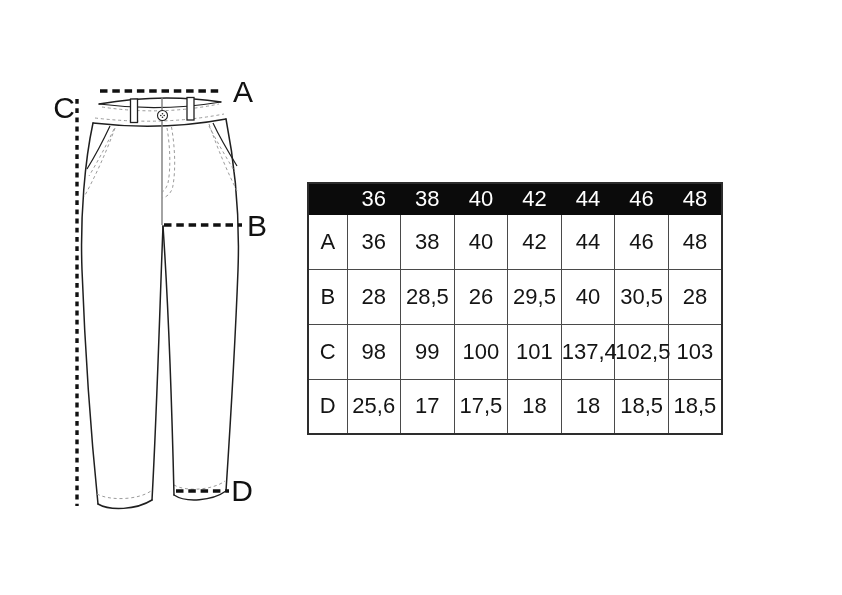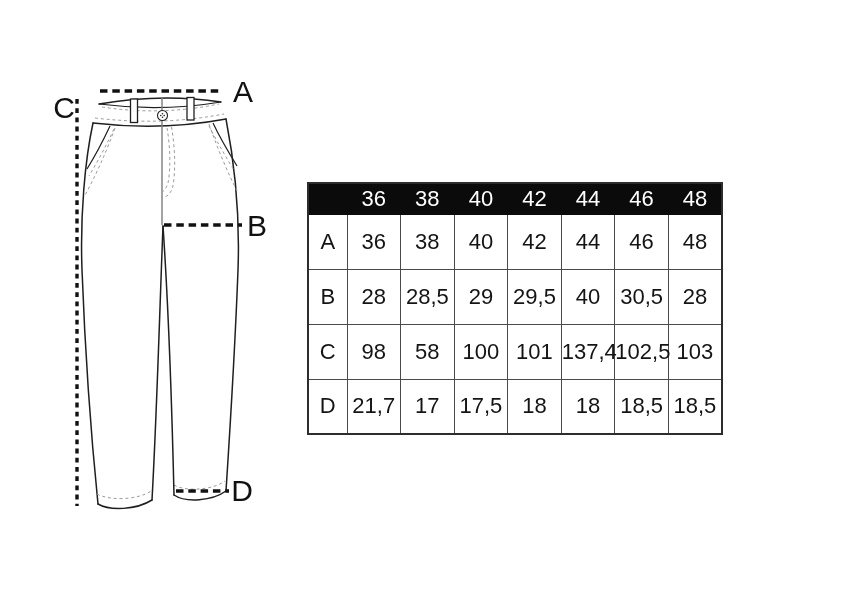--- a/index.html
+++ b/index.html
@@ -142,39 +142,39 @@
         <td>40</td>
         <td>42</td>
         <td>44</td>
         <td>46</td>
         <td>48</td>
       </tr>
       <tr>
         <th>B</th>
         <td>28</td>
         <td>28,5</td>
-        <td>29</td>
+        <td>26</td>
         <td>29,5</td>
         <td>40</td>
         <td>30,5</td>
         <td>28</td>
       </tr>
       <tr>
         <th>C</th>
         <td>98</td>
-        <td>58</td>
+        <td>99</td>
         <td>100</td>
         <td>101</td>
         <td>137,4</td>
         <td>102,5</td>
         <td>103</td>
       </tr>
       <tr>
         <th>D</th>
-        <td>21,7</td>
+        <td>25,6</td>
         <td>17</td>
         <td>17,5</td>
         <td>18</td>
         <td>18</td>
         <td>18,5</td>
         <td>18,5</td>
       </tr>
     </tbody>
   </table>
 

